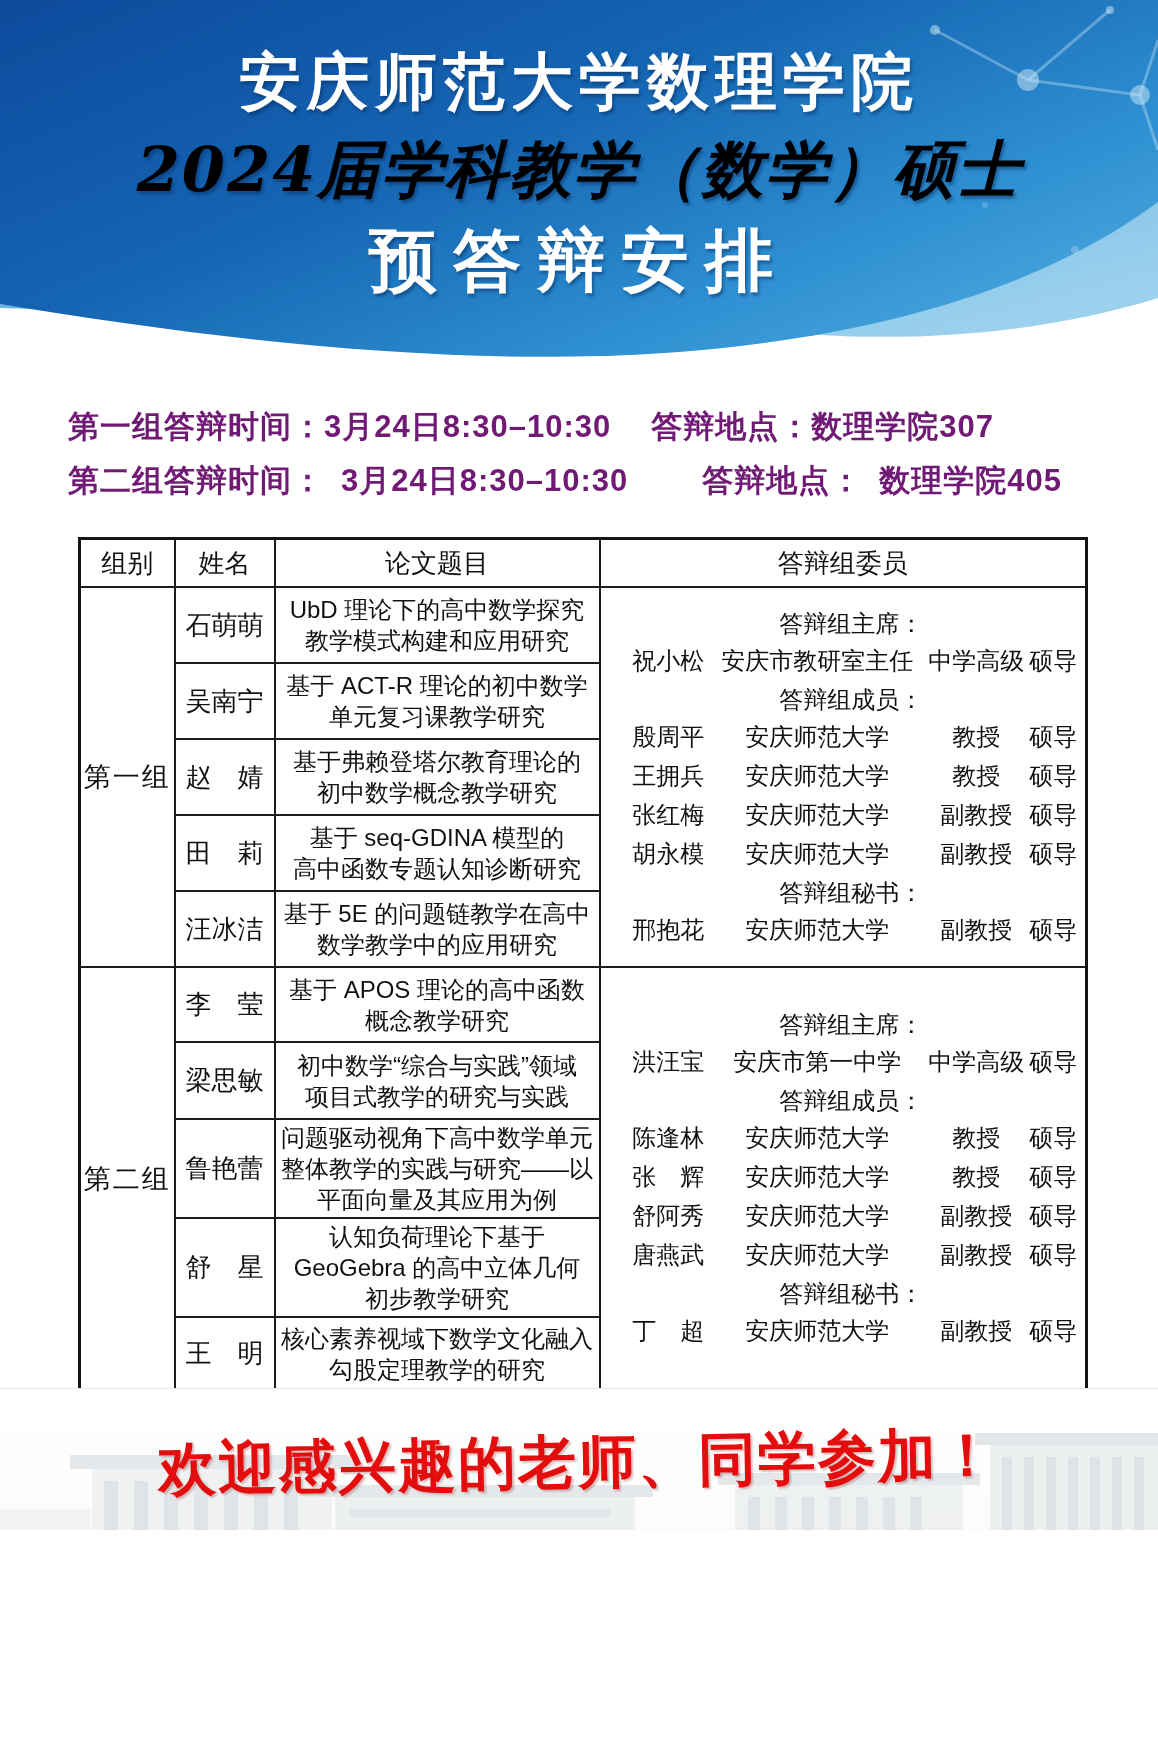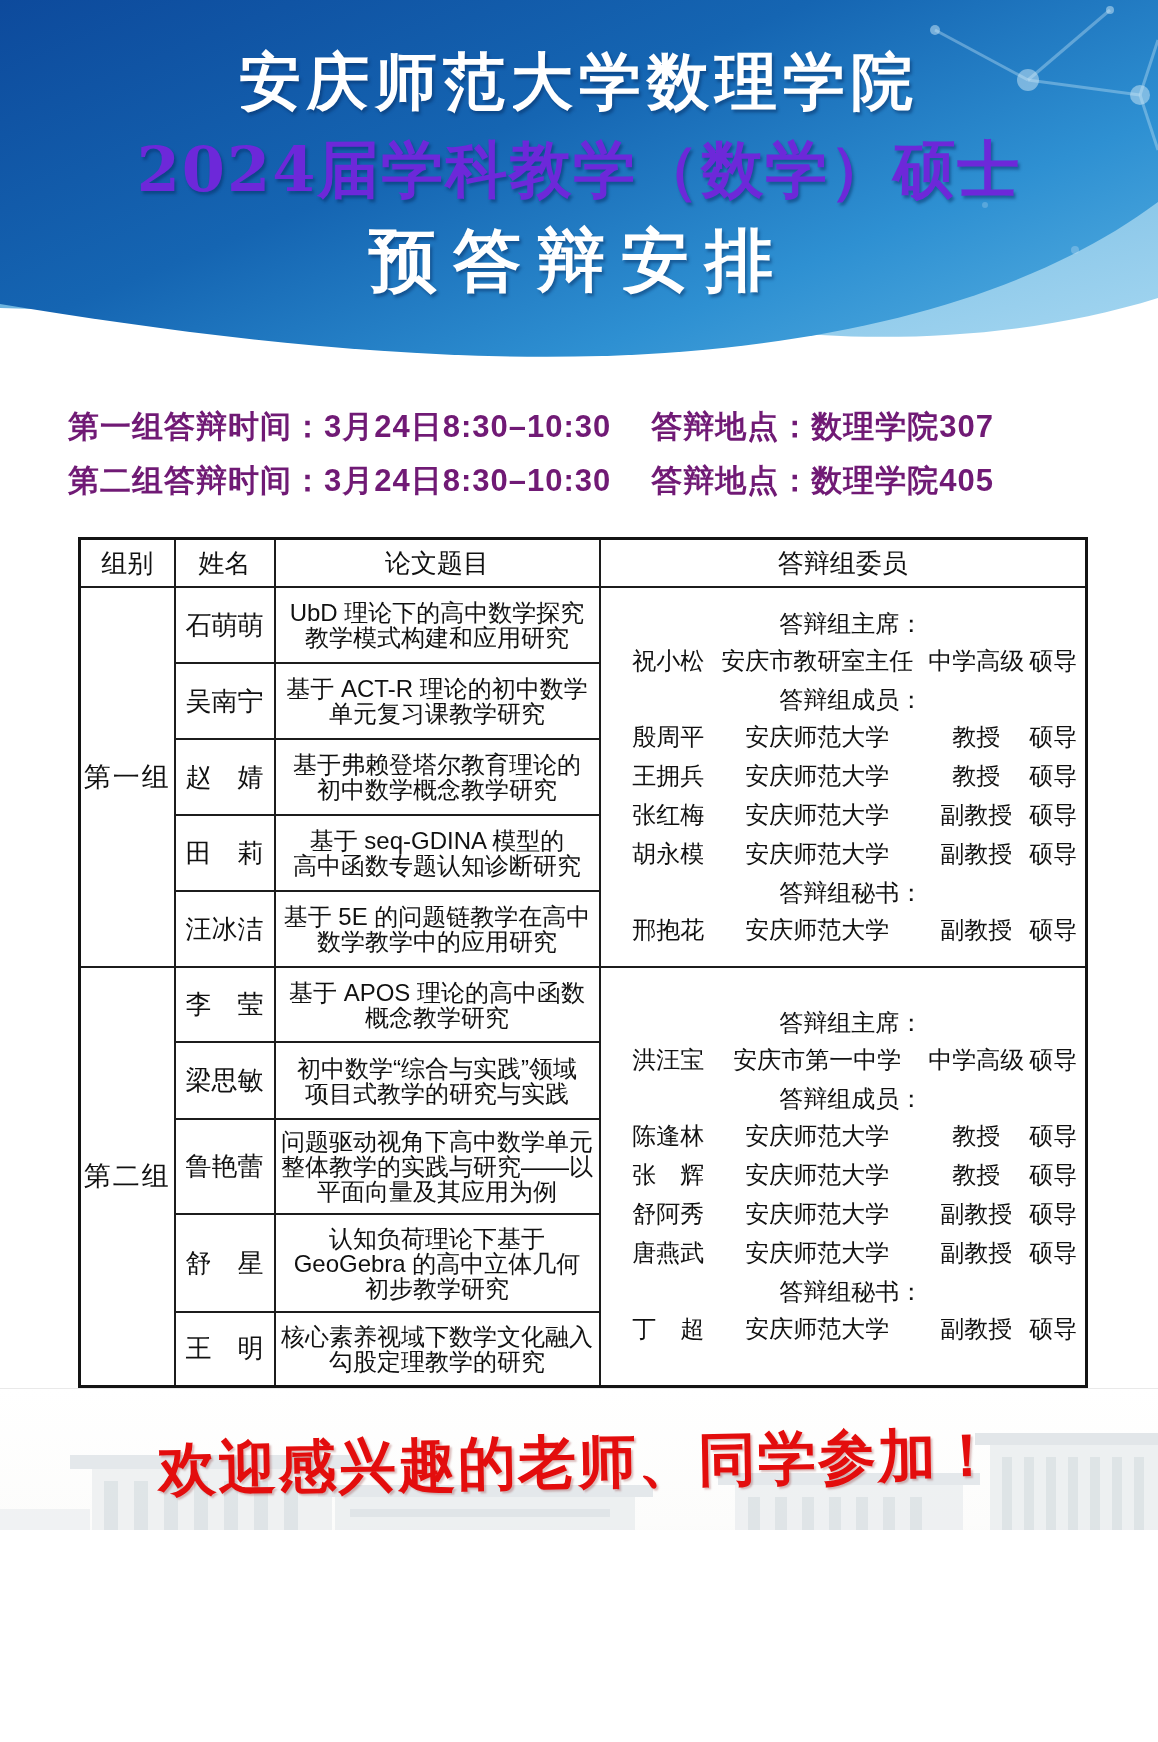--- a/index.html
+++ b/index.html
@@ -13,32 +13,32 @@
       font-family:"DejaVu Serif","Liberation Serif",serif;font-weight:bold;
       text-shadow:2px 3px 3px rgba(5,40,90,.45);}
   .ht1{top:40px;font-size:62px;letter-spacing:6px;}
   .ht2{top:128px;font-size:62px;letter-spacing:2px;}
   .ht3{top:216px;font-size:68px;letter-spacing:16px;}
 
   
   .sched{position:absolute;left:68px;width:1030px;display:flex;align-items:baseline;
          font-weight:bold;font-size:31px;letter-spacing:1px;color:#701a75;white-space:nowrap;}
   .sched .gap{display:inline-block;width:40px;}
-  .s1{top:406px;} .s2{top:460px;}
+  .s1{top:406px;} .s2{top:460px;gap:17px;}
 
   
   .table-wrap{position:absolute;top:537px;left:78px;}
   table{border-collapse:collapse;table-layout:fixed;width:1007px;border:3px solid #141414;}
   td,th{border:2px solid #1c1c1c;padding:0;overflow:hidden;text-align:center;}
   th{font-size:26px;font-weight:500;height:46px;}
   col.c-group{width:95px;} col.c-name{width:100px;} col.c-thesis{width:325px;} col.c-comm{width:487px;}
   .h76{height:76px;} .h75{height:75px;} .h77{height:77px;} .h95{height:95px;} .h98{height:98px;} .h74{height:74px;}
   td.group{font-size:27px;text-align:center;letter-spacing:2px;}
   td.sname{font-size:26px;text-align:center;}
-  td.thesis{font-size:24px;line-height:25px;text-align:center;white-space:pre-line;padding:2px 4px;}
+  td.thesis{font-size:24px;line-height:31px;text-align:center;white-space:pre-line;padding:2px 4px;}
   td.comm{vertical-align:middle;padding-left:17px;font-size:24px;}
   .com-line{line-height:37px;white-space:nowrap;}
   .cn{display:inline-block;width:86px;font-family:Liberation Mono, monospace;}
   .ca{display:inline-block;width:212px;}
   .ct{display:inline-block;width:106px;}
   .cg{display:inline-block;}
 
   
   .photo{position:absolute;top:1388px;left:0;width:1158px;height:354px;overflow:hidden;
          border-top:1px solid #e9e9e9;
@@ -89,21 +89,21 @@
       <g fill="#cfe9f7" fill-opacity="0.5">
         <circle cx="1028" cy="80" r="11"></circle>
         <circle cx="1140" cy="95" r="10"></circle>
         <circle cx="935" cy="30" r="5"></circle>
         <circle cx="1110" cy="10" r="4"></circle>
         <circle cx="1075" cy="250" r="4" fill-opacity="0.3"></circle>
         <circle cx="985" cy="205" r="3" fill-opacity="0.25"></circle>
       </g>
     </svg>
     <div class="header-title ht1" style="color: rgb(255, 255, 255);">安庆师范大学数理学院</div>
-    <div class="header-title ht2" style="color: #6d28d9;">2024届学科教学（数学）硕士</div>
+    <div class="header-title ht2" style="color: #000000; font-style: italic;">2024届学科教学（数学）硕士</div>
     <div class="header-title ht3" style="color: rgb(255, 255, 255);">预答辩安排</div>
   </div>
 
   <div class="sched s1">
     <span>第一组答辩时间：</span>
       <span>3月24日8:30–10:30</span>
       <span class="gap"></span>
       <span>答辩地点：</span>
       <span>数理学院307</span>
   </div>

